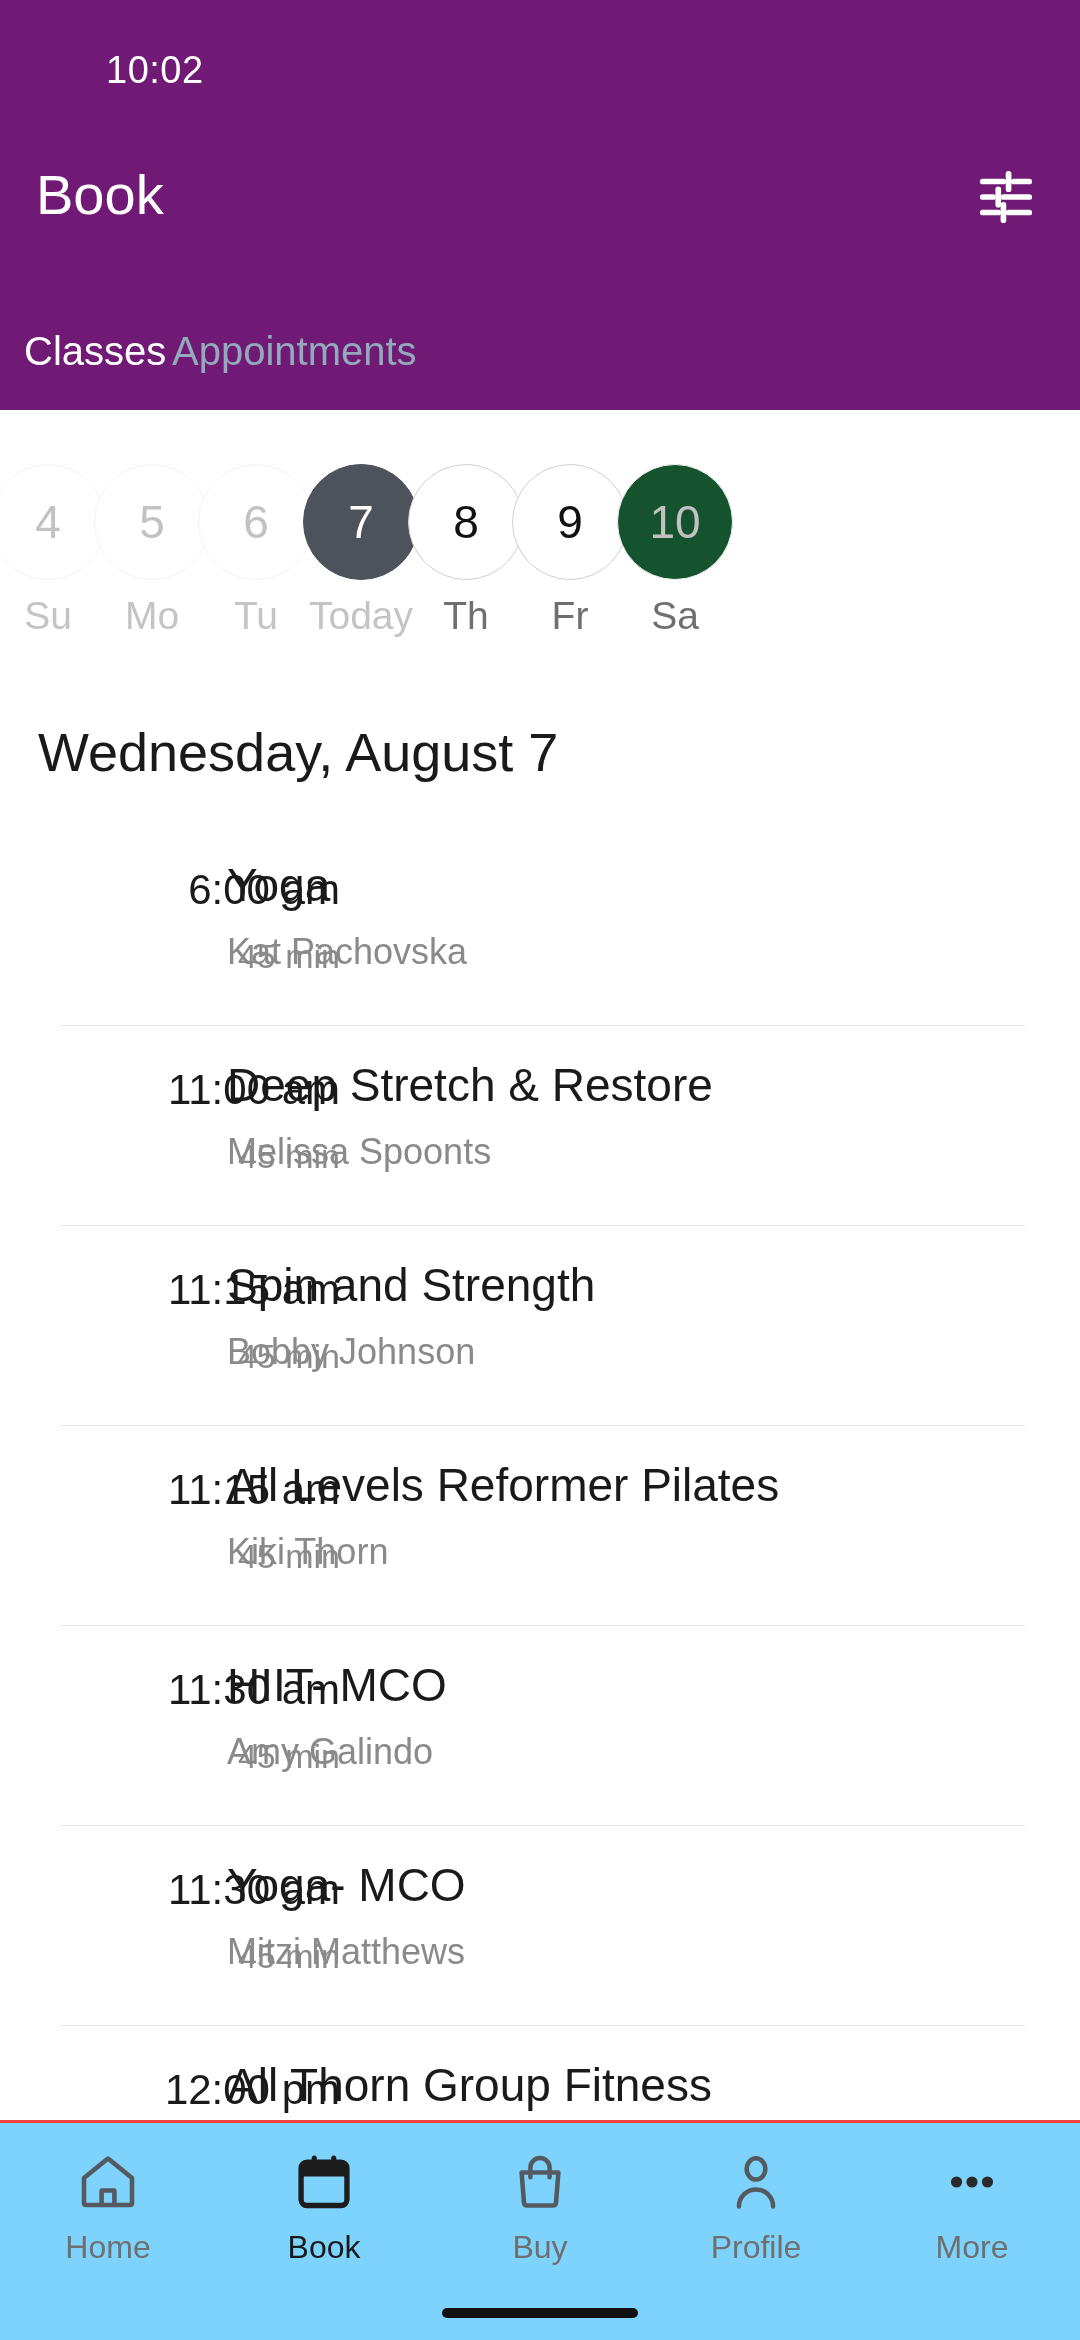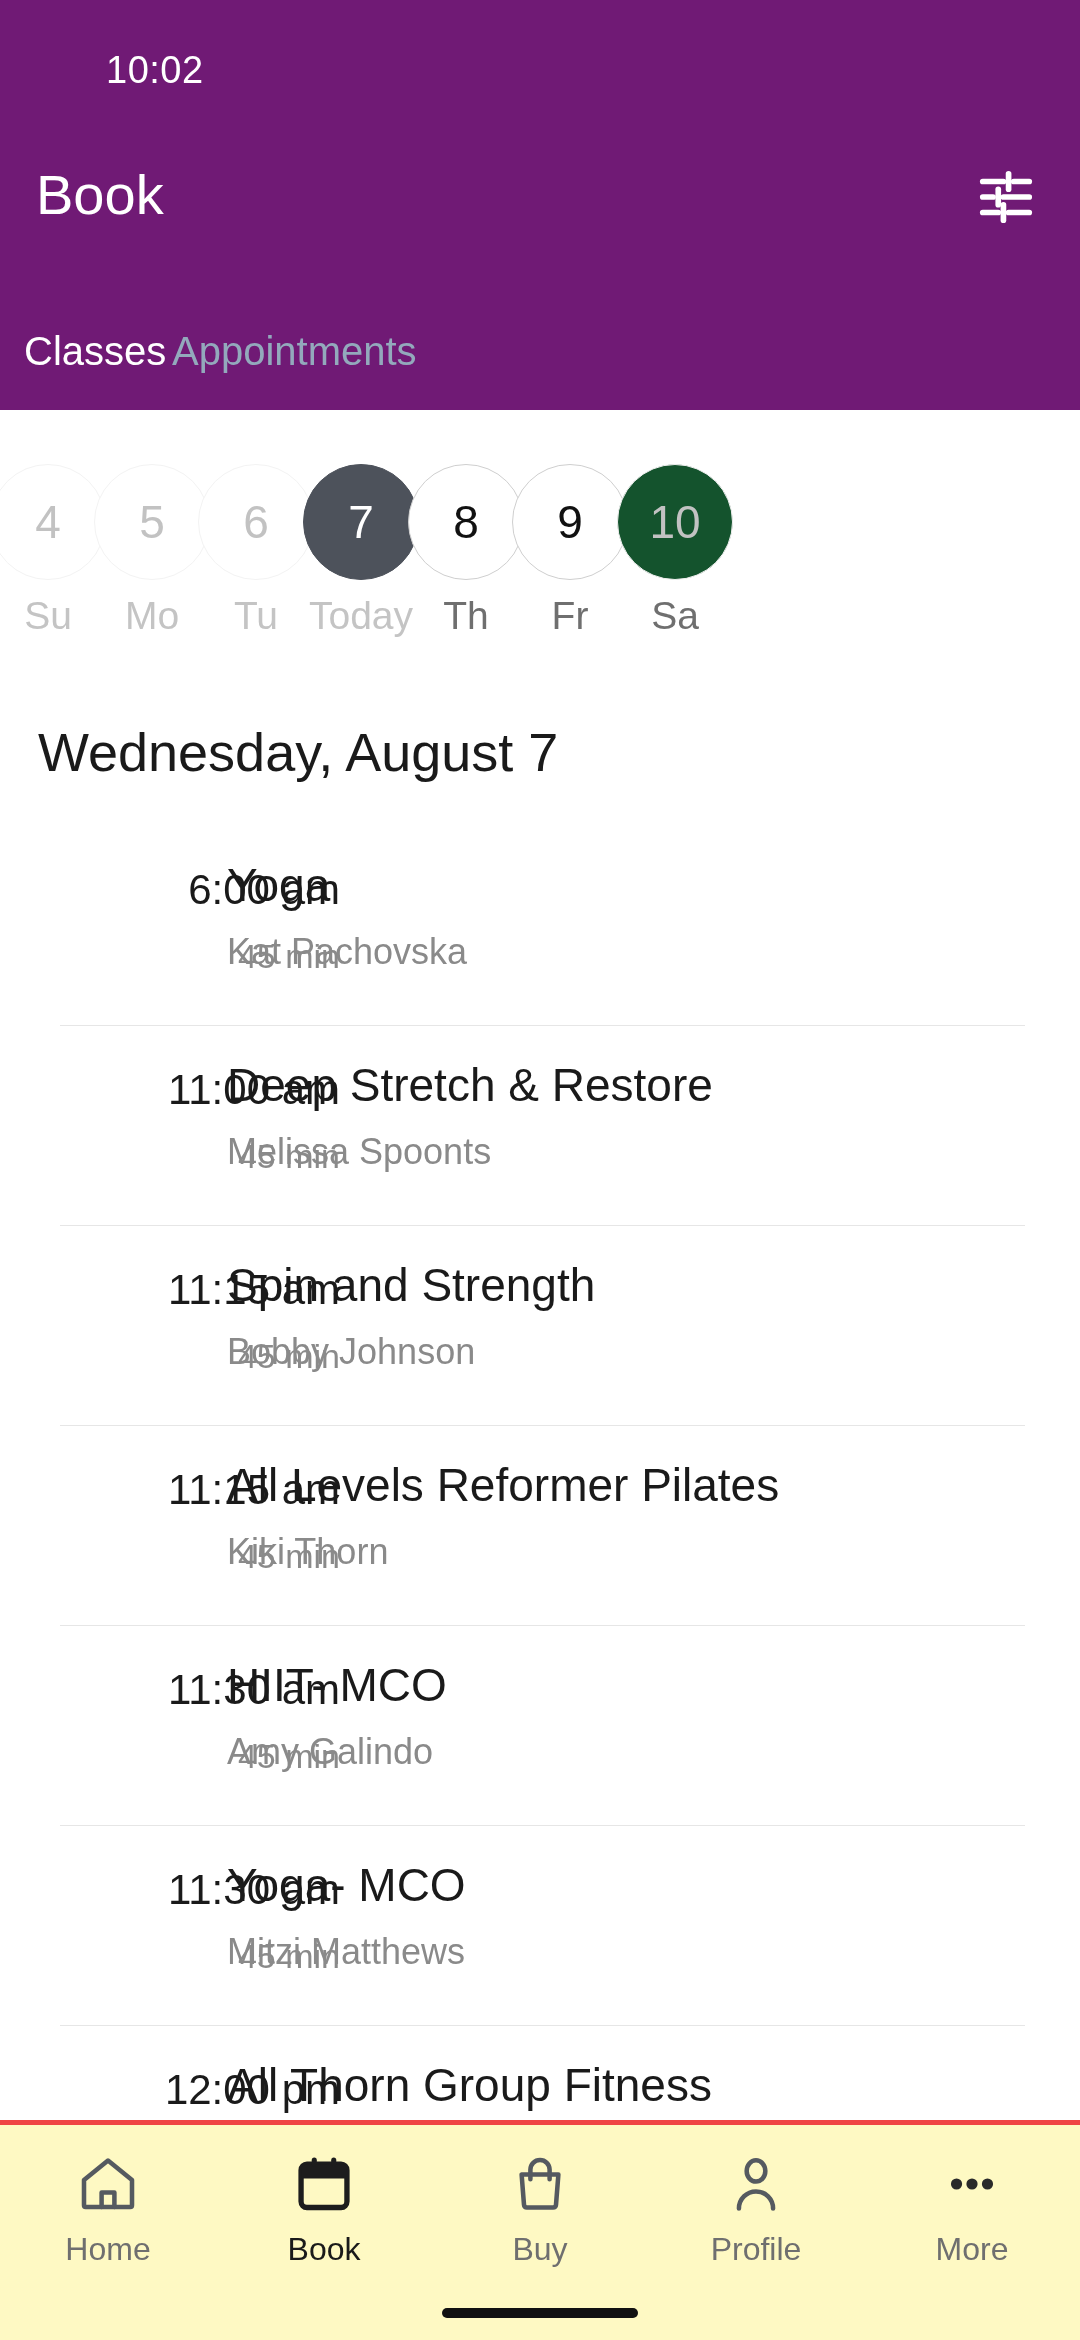--- a/index.html
+++ b/index.html
@@ -115,21 +115,21 @@
     font-size:46px; color:#1a1a1a; line-height:56px; white-space:nowrap;
   }
   .row-coach{
     position:absolute; left:227px; top:104px;
     font-size:36px; color:#8a8a8a; line-height:46px; white-space:nowrap;
   }
 
   
   .bottomnav{
     position:absolute; bottom:0; left:0; width:1080px; height:220px;
-    background:#fef9c3; border-top:5px solid #ef4444;
+    background:#7dd3fc; border-top:3px solid #ef4444;
   }
   .navitem{
     position:absolute; top:22px; width:216px; height:140px;
     display:flex; flex-direction:column; align-items:center;
   }
   .navicon{
     height:74px; display:flex; align-items:center; justify-content:center;
   }
   .navlabel{
     margin-top:8px; font-size:32px; line-height:40px; color:#6f6f6f;

